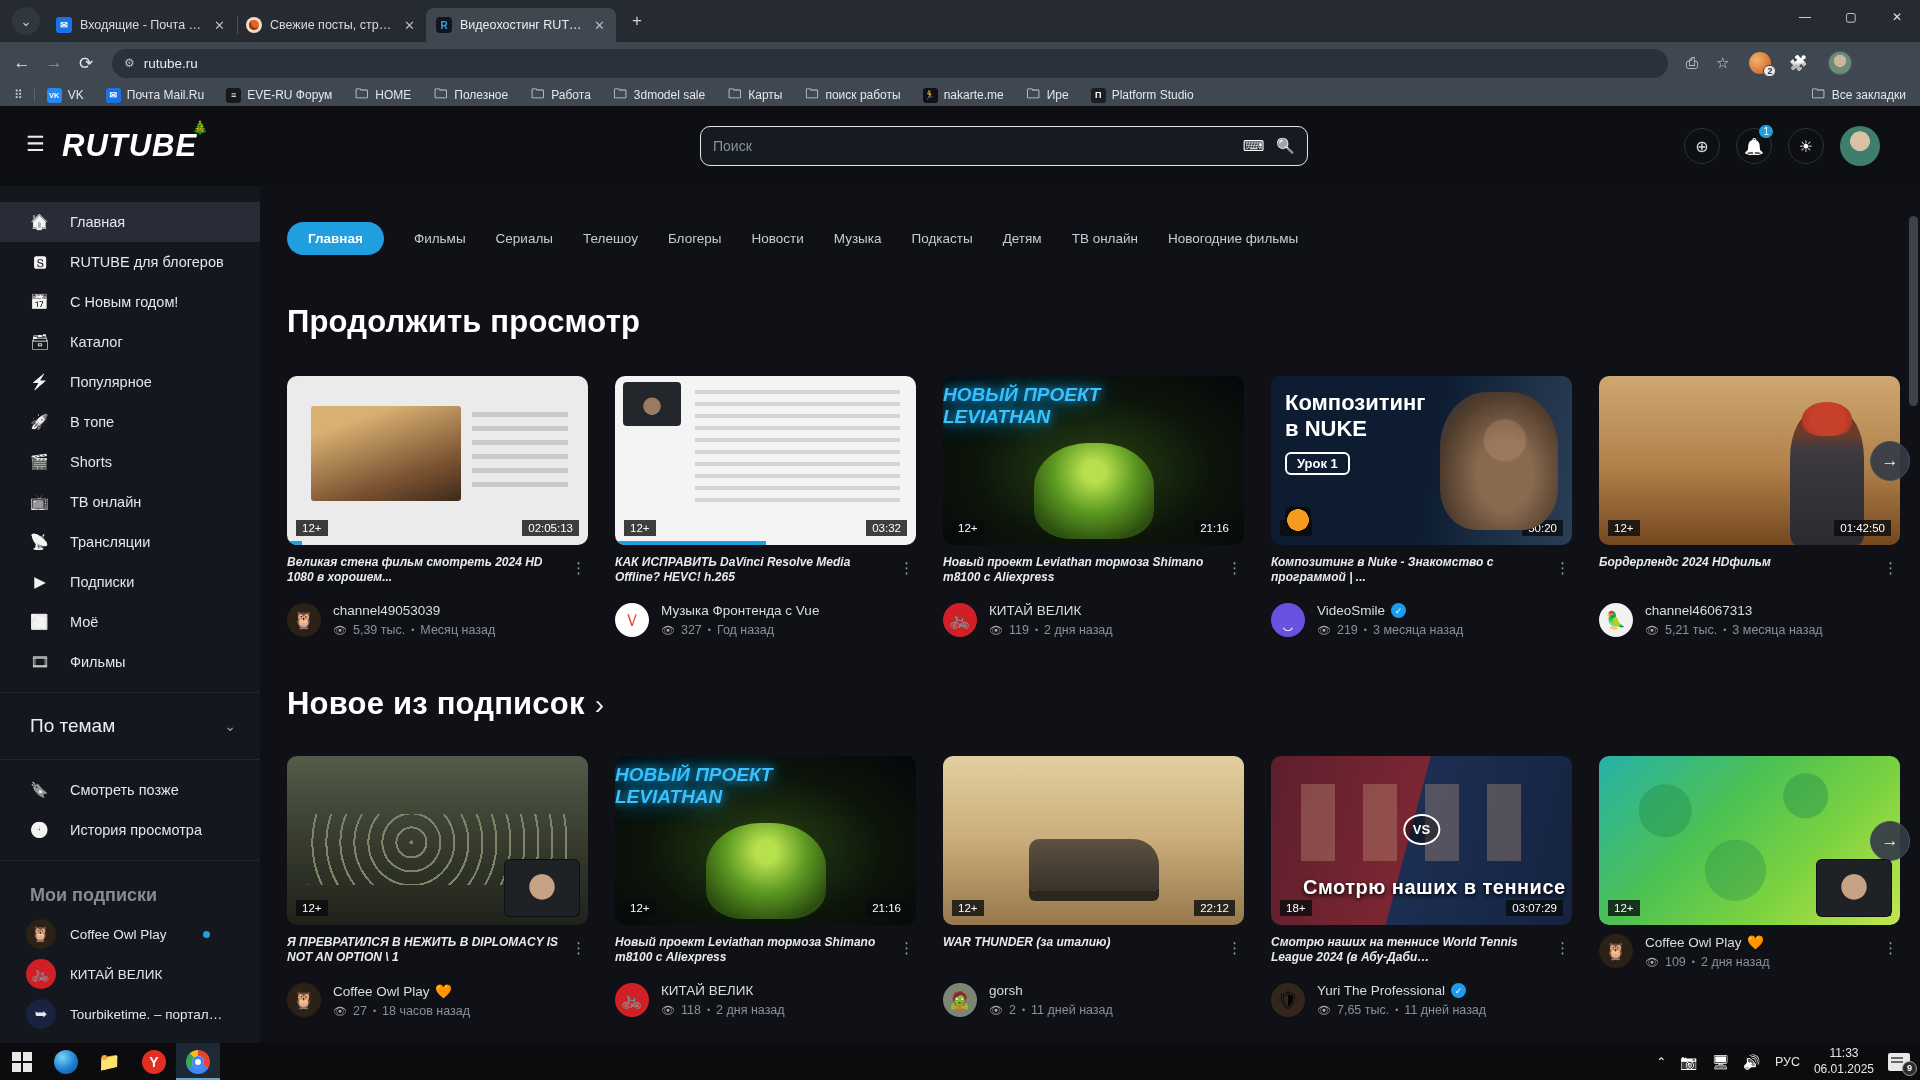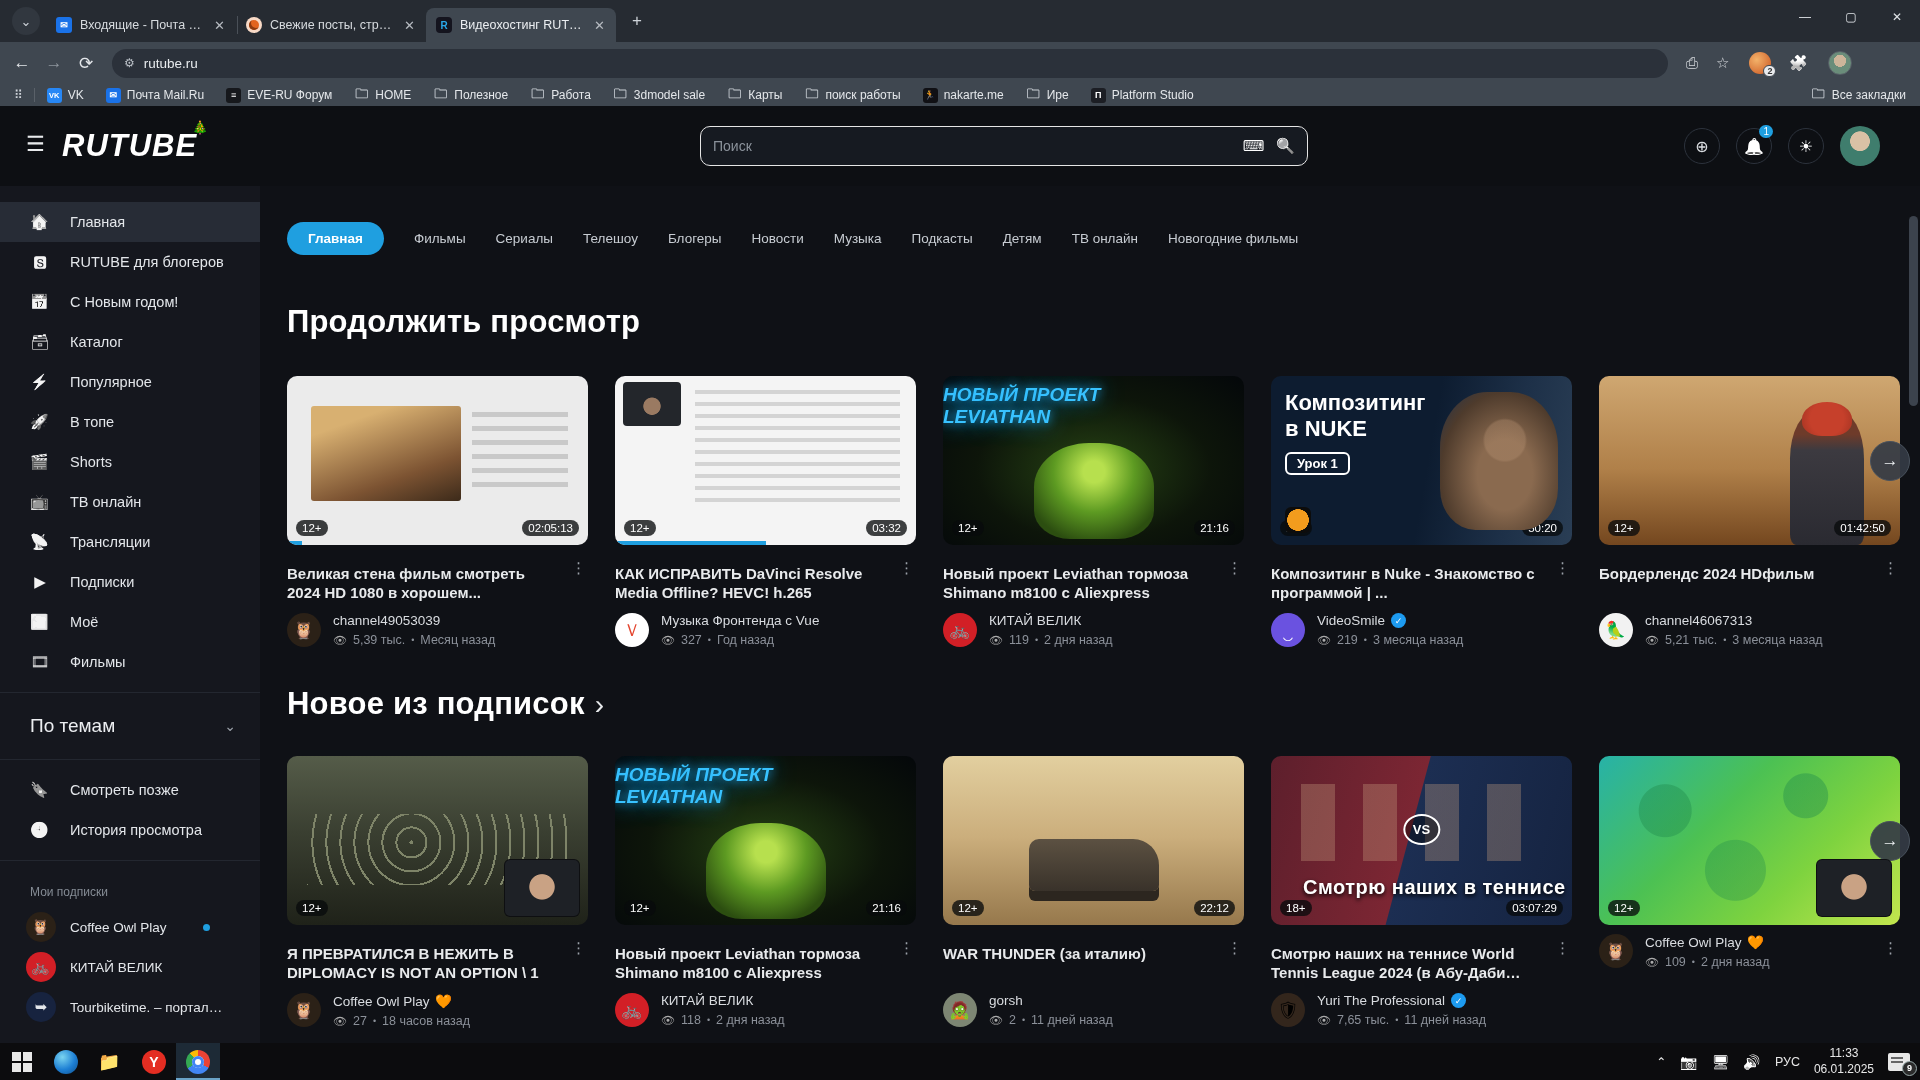--- a/index.html
+++ b/index.html
@@ -60,41 +60,41 @@
   #bell-badge { position:absolute; right:-2px; top:-4px; background:#1f9fe0; color:#fff; border-radius:8px; font-size:10px; padding:1px 4px; }
   #h-avatar { position:absolute; right:40px; top:20px; width:40px; height:40px; border-radius:50%; background:radial-gradient(circle at 50% 38%, #d9c1a5 30%, #3f7d6d 32%); }
 
   #sidebar { position:absolute; left:0; top:80px; width:260px; height:857px; background:#15171e; overflow:hidden; }
   .side-item { position:relative; height:40px; display:flex; align-items:center; gap:20px; padding-left:30px; color:#e3e6ea; font-size:14.5px; }
   .side-item.sel { background:#272c36; }
   .side-item .ic { width:20px; text-align:center; font-size:15px; filter:grayscale(1) brightness(1.5); opacity:.95; }
   .side-div { height:1px; background:#232730; margin:10px 0; }
   #bytopics { display:flex; align-items:center; justify-content:space-between; padding:12px 24px 12px 30px; color:#eceef1; font-size:19px; }
   #bytopics .chev { color:#9aa0a8; font-size:14px; }
-  .subs-label { padding:14px 0 8px 30px; color:#858c95; font-size:12px; }
+  .subs-label { padding:14px 0 8px 30px; color:#858c95; font-size:18px;font-weight:bold; }
   .sub-item { position:relative; height:40px; display:flex; align-items:center; gap:14px; padding-left:26px; color:#e3e6ea; font-size:13.5px; }
   .sub-av { width:30px; height:30px; border-radius:50%; display:flex; align-items:center; justify-content:center; font-size:15px; flex:0 0 30px; }
   .newdot { position:absolute; right:50px; width:7px; height:7px; border-radius:50%; background:#1f9fe0; }
 
   #content { position:absolute; left:260px; top:80px; width:1660px; height:857px; background:#0f1116; }
   #chips { position:absolute; left:27px; top:36px; display:flex; align-items:center; gap:30px; }
   .chip { color:#c7ccd2; font-size:13.5px; white-space:nowrap; }
   .chip.active { background:#1f9fe0; color:#fff; padding:9px 21px; border-radius:18px; font-weight:bold; }
   .sec-title { position:absolute; color:#fff; font-size:31px; font-weight:600; letter-spacing:.2px; }
   .sec-title .chev { font-size:28px; font-weight:400; margin-left:10px; color:#e8eaec; }
 
   .card { position:absolute; width:301px; }
   .thumb { position:relative; width:301px; height:169px; border-radius:10px; overflow:hidden; }
-  .tbadge { position:absolute; background:rgba(8,10,12,.78); color:#fff; font-size:11.5px; padding:2px 6px; border-radius:8px; bottom:9px; }
+  .tbadge { position:absolute; background:rgba(8,10,12,.78); color:#fff; font-size:11.5px; padding:2px 6px; border-radius:0; bottom:9px; }
   .tbadge.age { left:9px; }
   .tbadge.dur { right:9px; }
   .progress { position:absolute; left:0; bottom:0; height:4px; background:#1f9fe0; }
   .tt { position:absolute; width:100%; text-align:left; font-weight:800; }
   .thumb-badge { position:absolute; color:#fff; border:2px solid #fff; border-radius:6px; padding:2px 10px; font-size:13px; font-weight:bold; }
-  .vtitle { margin-top:20px; width:272px; color:#e8eaec; font-size:15px; line-height:1.25; font-weight:600; display:-webkit-box; -webkit-line-clamp:2; -webkit-box-orient:vertical; overflow:hidden; min-height:39px; }
+  .vtitle { margin-top:10px; width:272px; color:#e8eaec; font-size:12px; line-height:1.25; font-weight:600; display:-webkit-box; -webkit-line-clamp:2; -webkit-box-orient:vertical; overflow:hidden; min-height:39px;font-style:italic; }
   .kebab { position:absolute; right:2px; top:183px; color:#9aa0a8; font-size:15px; }
   .chrow { display:flex; gap:12px; margin-top:9px; align-items:flex-start; }
   .cav { width:34px; height:34px; border-radius:50%; display:flex; align-items:center; justify-content:center; font-size:17px; flex:0 0 34px; }
   .chname { color:#d9dce0; font-size:13.5px; display:flex; align-items:center; gap:6px; }
   .verified { width:15px; height:15px; border-radius:50%; background:#1d9bf0; color:#fff; font-size:9px; display:inline-flex; align-items:center; justify-content:center; }
   .meta { color:#8b9099; font-size:12.5px; margin-top:5px; display:flex; align-items:center; gap:6px; }
   .meta .eye { filter:grayscale(1) brightness(1.2); font-size:11px; }
   .meta .dot { font-size:9px; }
   .row-arrow { position:absolute; right:10px; width:40px; height:40px; border-radius:50%; background:rgba(52,59,69,.92); border:1px solid #49525d; color:#eef1f3; display:flex; align-items:center; justify-content:center; font-size:17px; }
 

